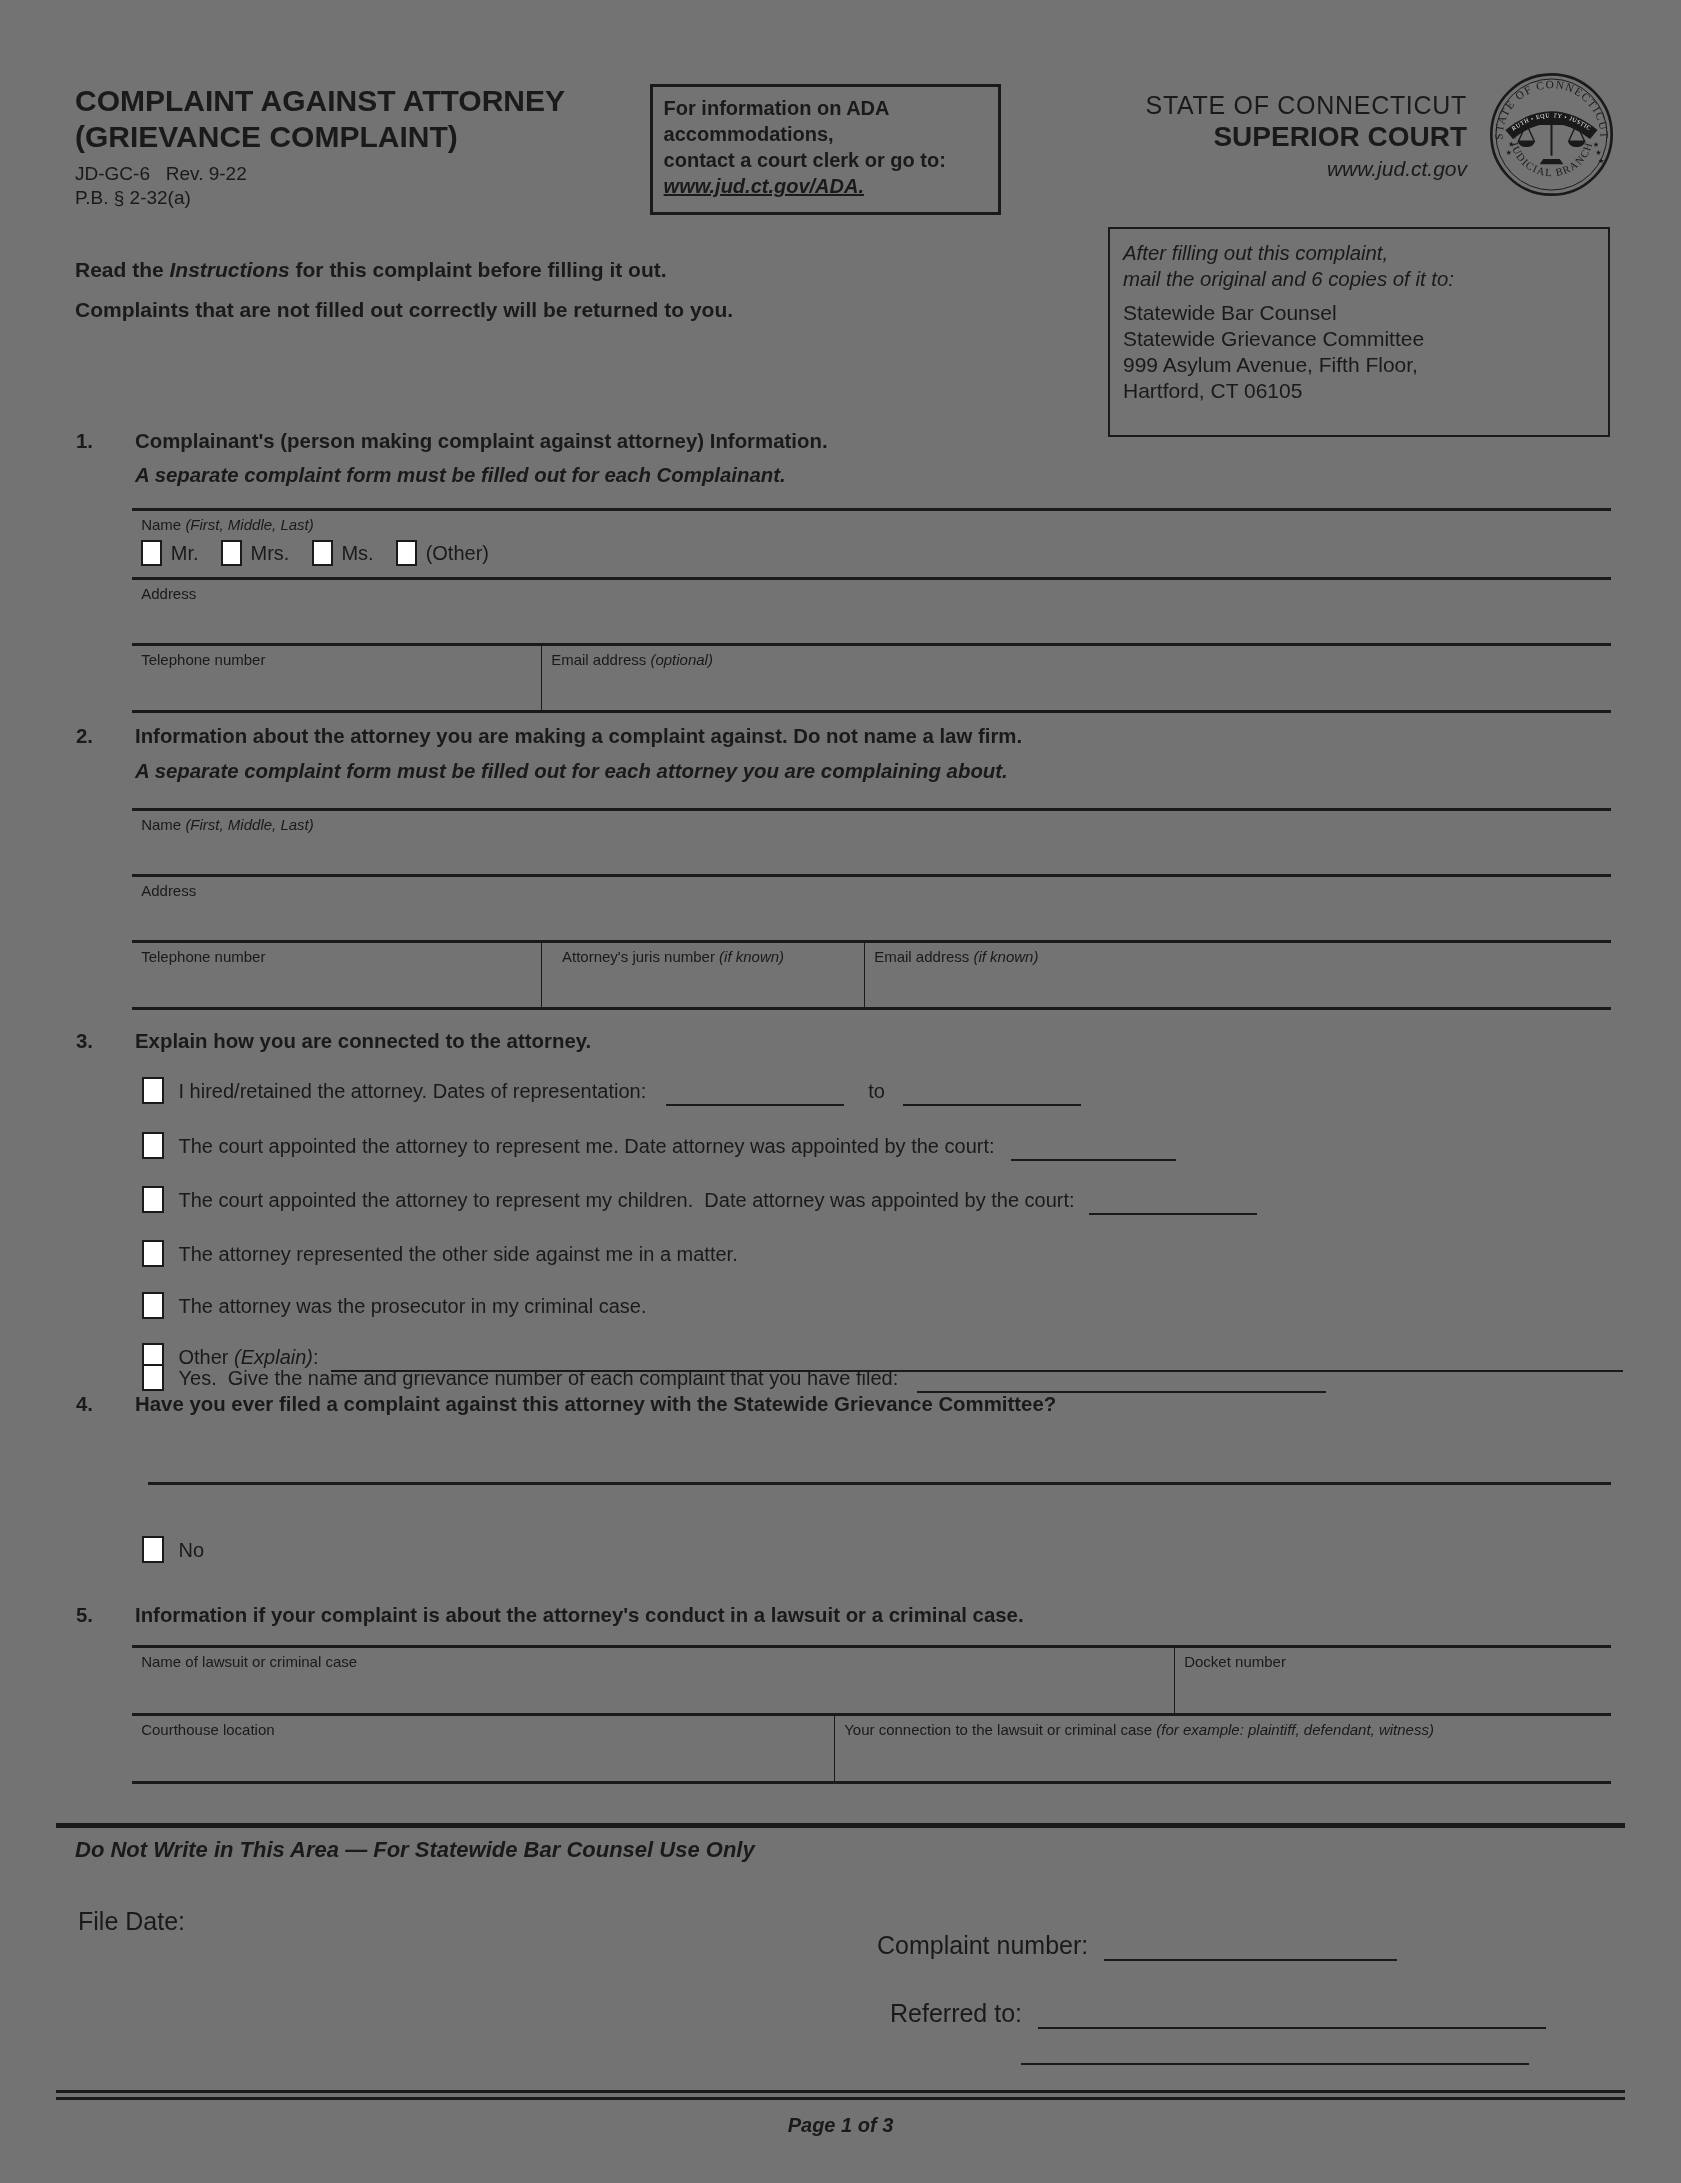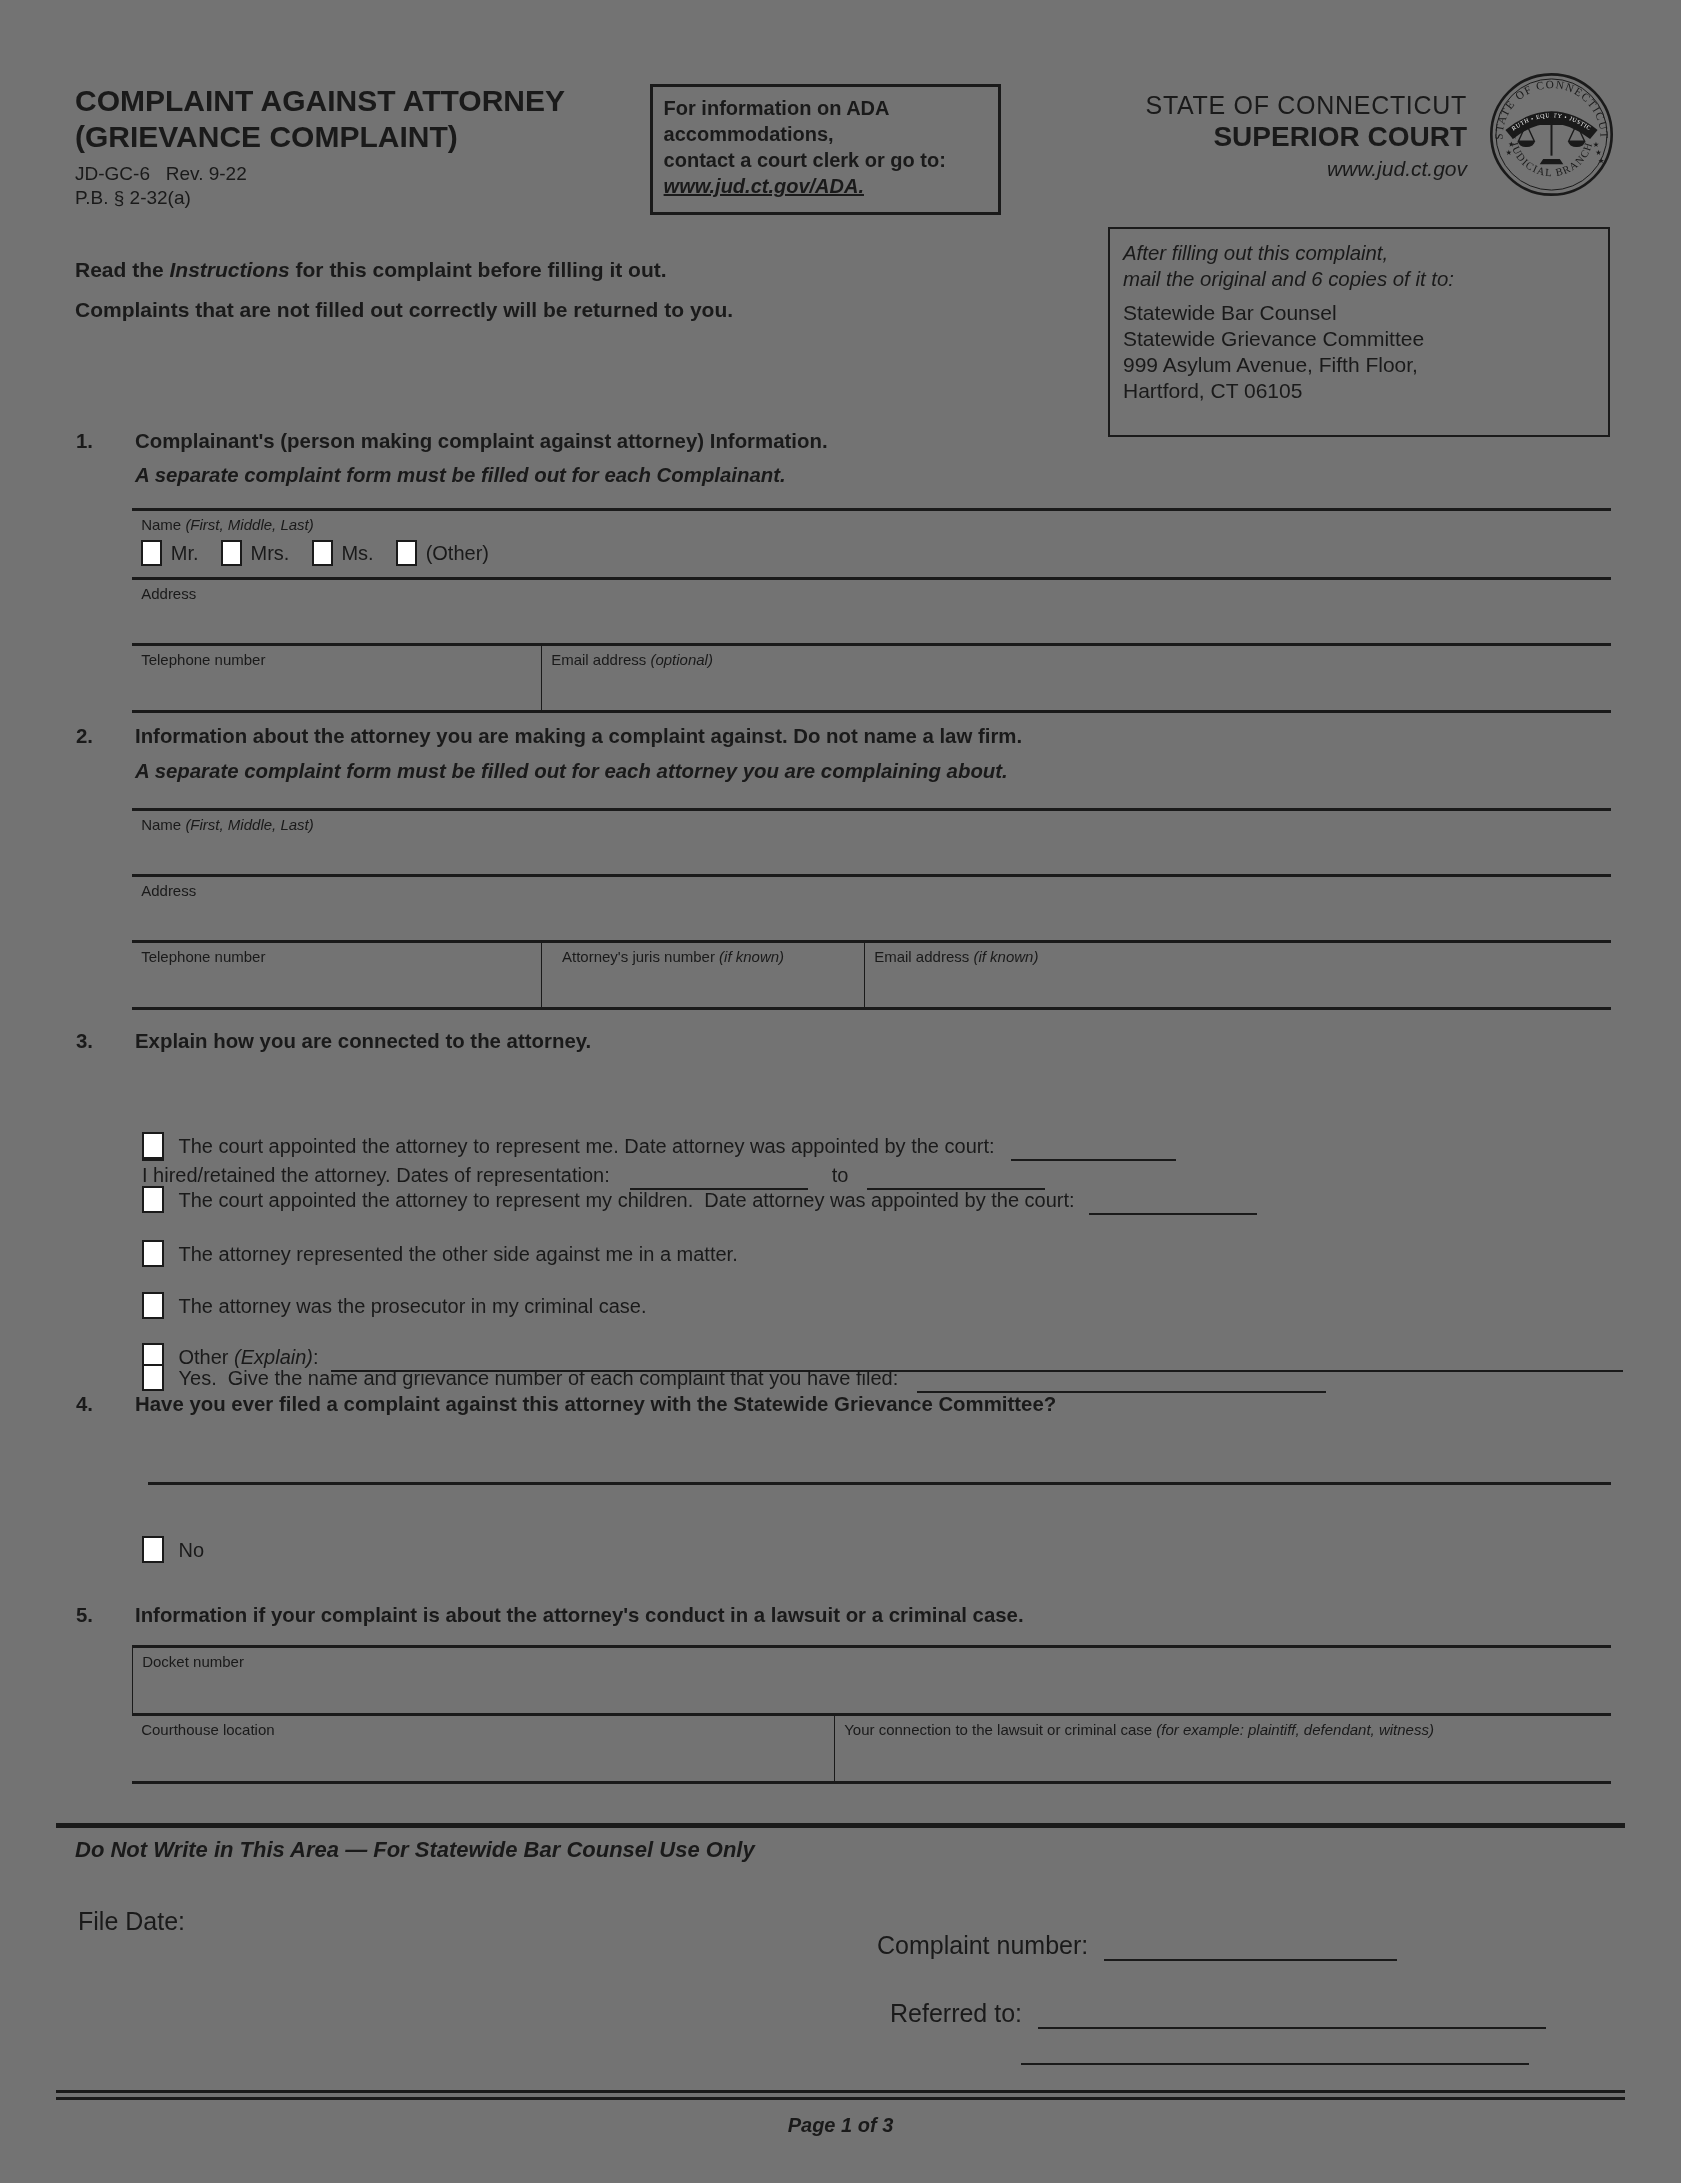--- a/index.html
+++ b/index.html
@@ -198,21 +198,21 @@
       </div>
       <div class="fcell divided" style="flex:1;">
         <span>Email address </span><span class="hint">(if known)</span>
       </div>
     </div>
   </div>
 
   <div class="secnum" style="top:1030px;">3.</div>
   <div class="sectitle" style="top:1030px;">Explain how you are connected to the attorney.</div>
 
-  <div class="ckrow" style="top:1134px;flex-direction:column;">
+  <div class="ckrow" style="top:1077px;">
     <span class="ckbox"></span>
     <span class="cktext"><span>I hired/retained the attorney. Dates of representation:</span><span class="blank" style="width:178px; margin-left:20px;"></span><span style="margin:0 18.5px 0 24px;">to</span><span class="blank" style="width:178px;"></span></span>
   </div>
 
   <div class="ckrow" style="top:1132px;">
     <span class="ckbox"></span>
     <span class="cktext"><span>The court appointed the attorney to represent me. Date attorney was appointed by the court:</span><span class="blank" style="width:165px; margin-left:16.5px;"></span></span>
   </div>
 
   <div class="ckrow" style="top:1186px;">
@@ -248,20 +248,23 @@
   <div class="ckrow" style="top:1536px;">
     <span class="ckbox"></span>
     <span class="cktext">No</span>
   </div>
 
   <div class="secnum" style="top:1604px;">5.</div>
   <div class="sectitle" style="top:1604px;">Information if your complaint is about the attorney's conduct in a lawsuit or a criminal case.</div>
 
   <div class="fieldbox" style="top:1645px;">
     <div class="frow" style="height:68px;">
+      <div class="fcell" style="width:1042px;">
+        <span>Name of lawsuit or criminal case</span>
+      </div>
       <div class="fcell divided" style="flex:1;">
         <span>Docket number</span>
       </div>
     </div>
     <div class="frow" style="height:68px;">
       <div class="fcell" style="width:702px;">
         <span>Courthouse location</span>
       </div>
       <div class="fcell divided" style="flex:1;">
         <span>Your connection to the lawsuit or criminal case </span><span class="hint">(for example: plaintiff, defendant, witness)</span>

